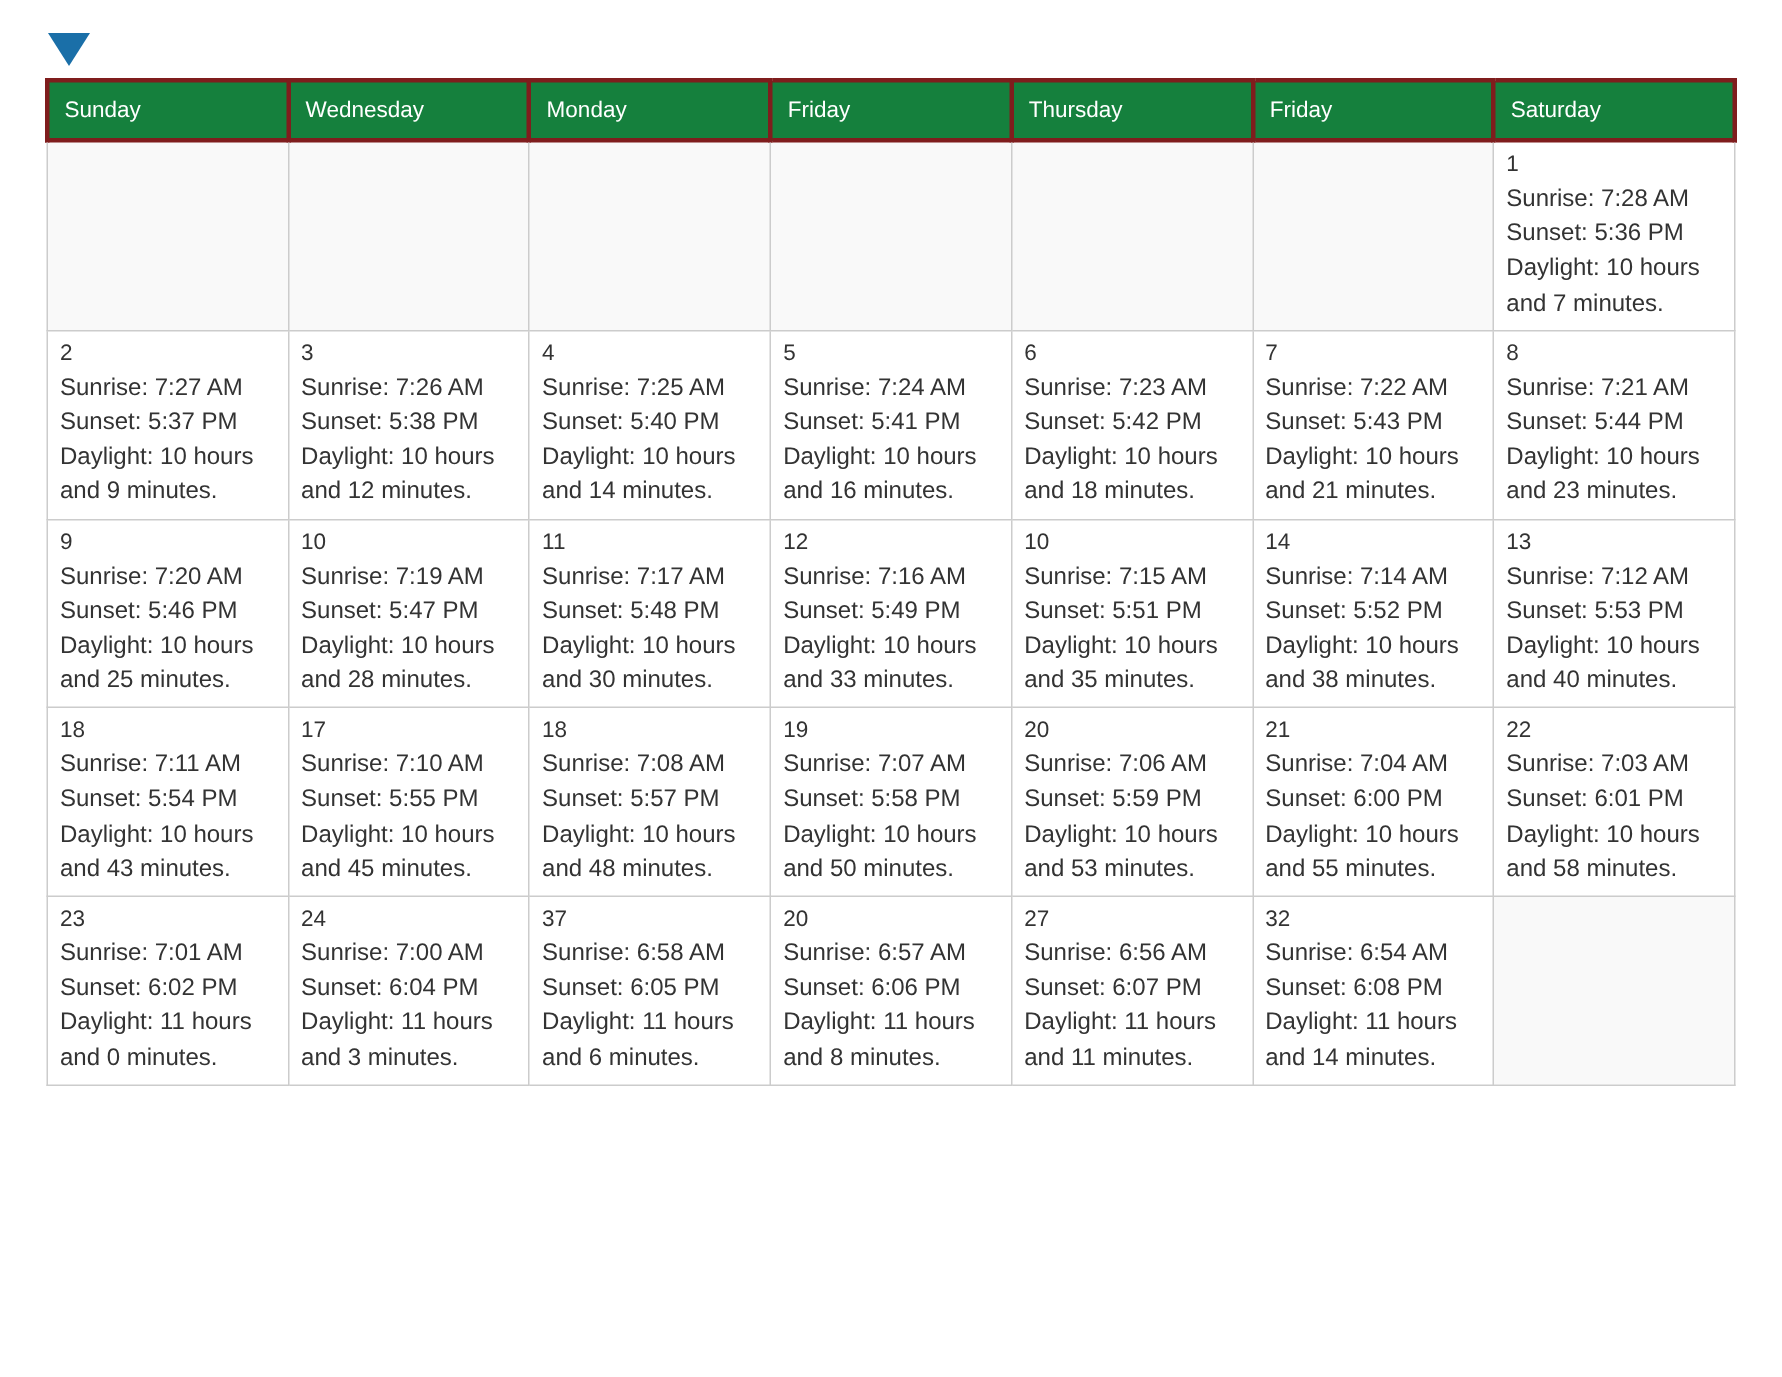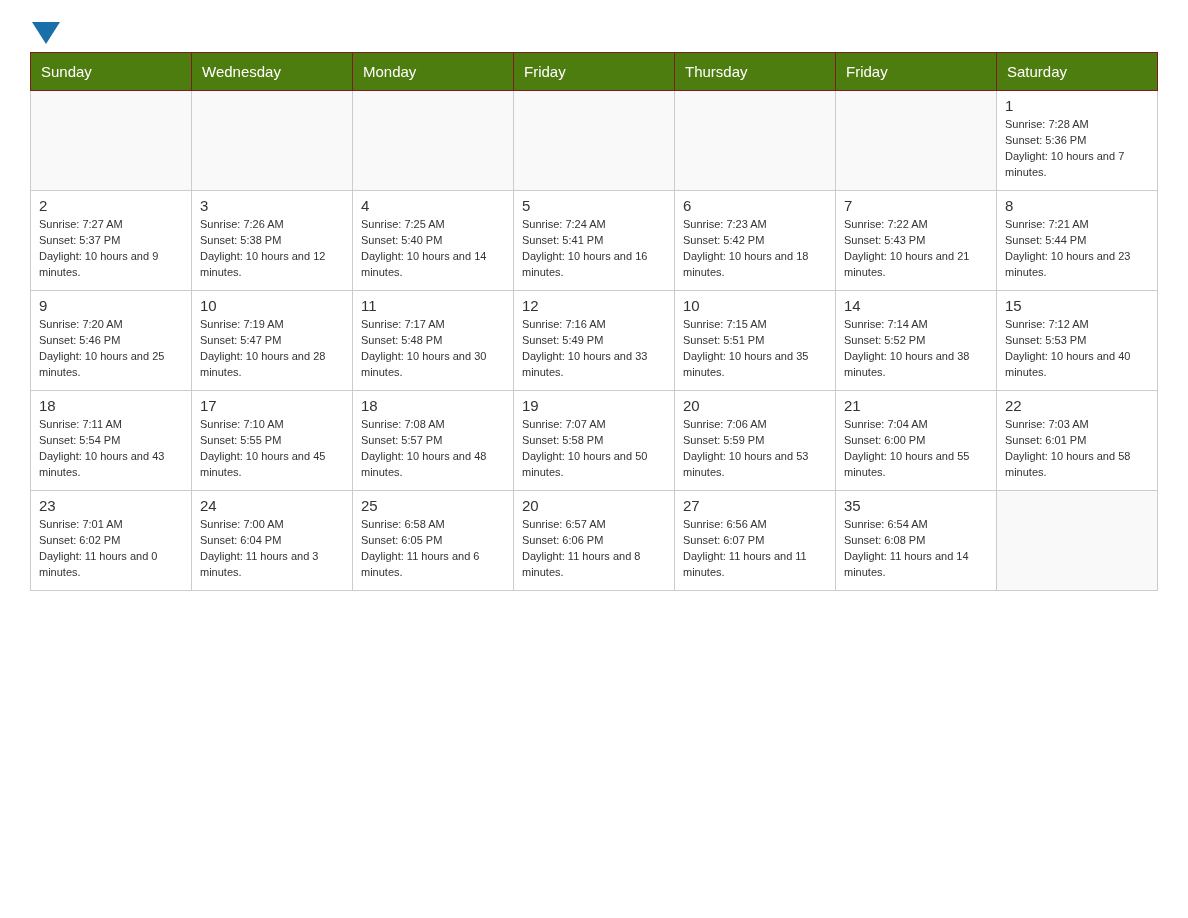--- a/index.html
+++ b/index.html
@@ -58,46 +58,46 @@
       font-size: 18px;
       color: #333;
       margin-top: 4px;
     }
     .calendar {
       width: 100%;
       border-collapse: collapse;
       margin-top: 10px;
     }
     .calendar th {
-      background-color: #4d7c0f;
+      background-color: #15803d;
       color: #fff;
       text-align: left;
       padding: 10px 10px;
       font-size: 15px;
       font-weight: normal;
-      border: 1px solid #7f1d1d;
+      border: 3px solid #7f1d1d;
     }
     .calendar td {
       vertical-align: top;
       border: 1px solid #ccc;
       padding: 6px 8px;
       width: calc(100% / 7);
       min-height: 100px;
       font-size: 13px;
       color: #333;
     }
     .day-number {
       font-size: 15px;
       font-weight: normal;
       color: #333;
       display: block;
       margin-bottom: 3px;
     }
     .day-info {
-      font-size: 11px;
+      font-size: 16px;
       color: #333;
       line-height: 1.45;
     }
     .empty-cell {
       background: #f9f9f9;
     }
     .week-row td {
       height: 100px;
     }
   </style>
@@ -192,21 +192,21 @@
         </td>
         <td>
           <span class="day-number">10</span>
           <div class="day-info">Sunrise: 7:15 AM<br>Sunset: 5:51 PM<br>Daylight: 10 hours and 35 minutes.</div>
         </td>
         <td>
           <span class="day-number">14</span>
           <div class="day-info">Sunrise: 7:14 AM<br>Sunset: 5:52 PM<br>Daylight: 10 hours and 38 minutes.</div>
         </td>
         <td>
-          <span class="day-number">15</span>
+          <span class="day-number">13</span>
           <div class="day-info">Sunrise: 7:12 AM<br>Sunset: 5:53 PM<br>Daylight: 10 hours and 40 minutes.</div>
         </td>
       </tr>
       <tr class="week-row">
         <td>
           <span class="day-number">18</span>
           <div class="day-info">Sunrise: 7:11 AM<br>Sunset: 5:54 PM<br>Daylight: 10 hours and 43 minutes.</div>
         </td>
         <td>
           <span class="day-number">17</span>
@@ -236,31 +236,31 @@
       <tr class="week-row">
         <td>
           <span class="day-number">23</span>
           <div class="day-info">Sunrise: 7:01 AM<br>Sunset: 6:02 PM<br>Daylight: 11 hours and 0 minutes.</div>
         </td>
         <td>
           <span class="day-number">24</span>
           <div class="day-info">Sunrise: 7:00 AM<br>Sunset: 6:04 PM<br>Daylight: 11 hours and 3 minutes.</div>
         </td>
         <td>
-          <span class="day-number">25</span>
+          <span class="day-number">37</span>
           <div class="day-info">Sunrise: 6:58 AM<br>Sunset: 6:05 PM<br>Daylight: 11 hours and 6 minutes.</div>
         </td>
         <td>
           <span class="day-number">20</span>
           <div class="day-info">Sunrise: 6:57 AM<br>Sunset: 6:06 PM<br>Daylight: 11 hours and 8 minutes.</div>
         </td>
         <td>
           <span class="day-number">27</span>
           <div class="day-info">Sunrise: 6:56 AM<br>Sunset: 6:07 PM<br>Daylight: 11 hours and 11 minutes.</div>
         </td>
         <td>
-          <span class="day-number">35</span>
+          <span class="day-number">32</span>
           <div class="day-info">Sunrise: 6:54 AM<br>Sunset: 6:08 PM<br>Daylight: 11 hours and 14 minutes.</div>
         </td>
         <td class="empty-cell"></td>
       </tr>
     </tbody>
 </table>
 
 </body></html>

